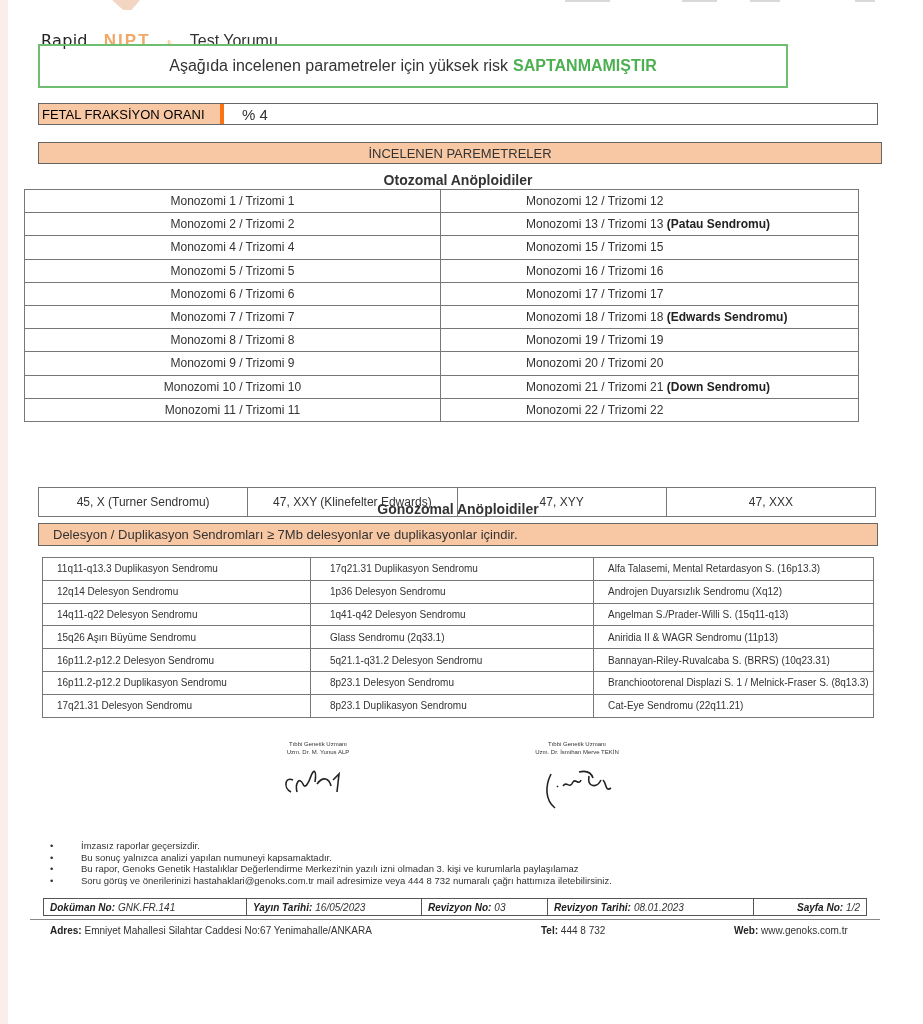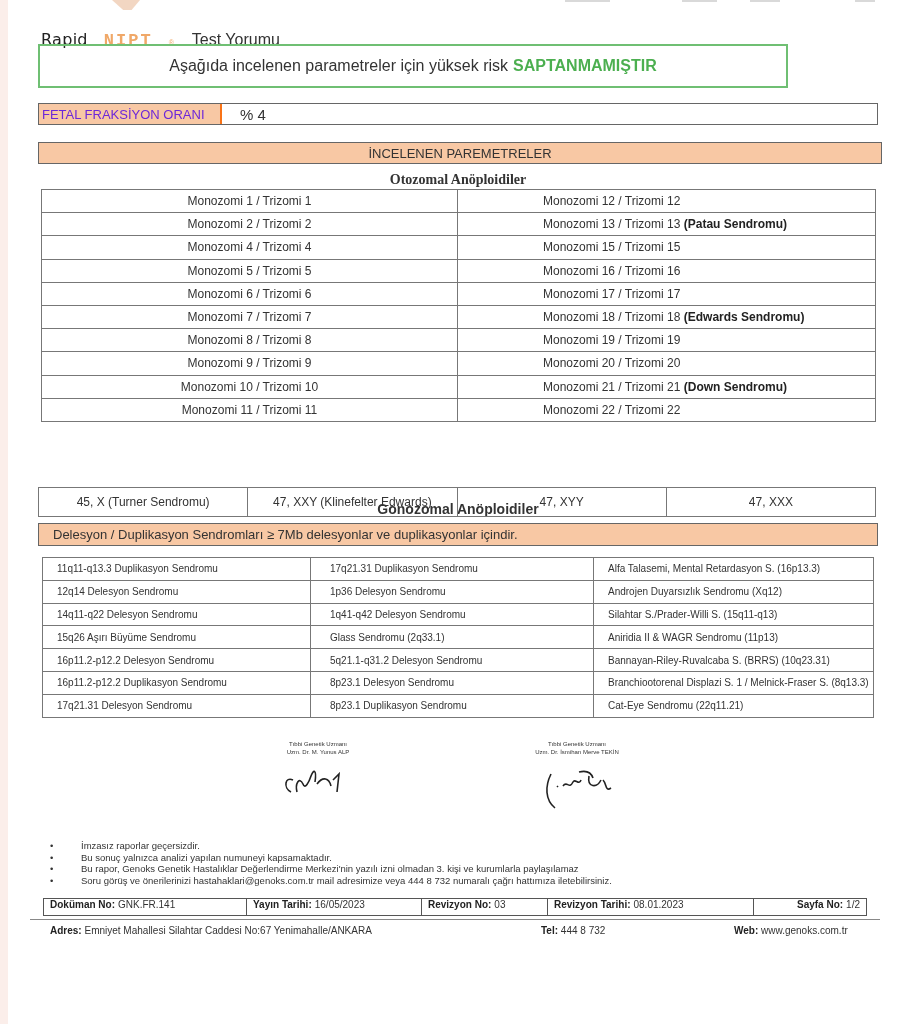--- a/index.html
+++ b/index.html
@@ -6,42 +6,42 @@
     body {
       width: 923px; height: 1024px; background: #ffffff; position: relative; overflow: hidden;
       font-family: "Liberation Sans", sans-serif; color: #333;
     }
     .left-edge { position: absolute; left: 0; top: 0; width: 8px; height: 1024px; background: #fbeeea; }
     .top-deco { position: absolute; left: 112px; top: 0; width: 28px; height: 10px; background: #e8b48f; opacity: .55; clip-path: polygon(0 0,100% 0,70% 100%,40% 100%); }
     .top-marks span { position: absolute; top: 0; height: 2px; background: #d9d9d9; }
 
     .header { position: absolute; left: 41px; top: 15px; display: flex; align-items: baseline; gap: 16px; }
     .logo-rapid { font-family: "DejaVu Sans", sans-serif; font-size: 16px; color: #222; letter-spacing: 0.3px; }
-    .logo-nipt { font-family: Liberation Mono, monospace; font-size: 17px; font-weight: bold; color: #f0a868; letter-spacing: 2px; margin-top: 16px; }
+    .logo-nipt { font-family: Liberation Sans, sans-serif; font-size: 17px; font-weight: bold; color: #f0a868; letter-spacing: 2px; margin-top: 16px; }
     .logo-reg { font-size: 7px; color: #f0a868; vertical-align: super; margin-right: 2px; }
     .header-title { font-size: 16px; color: #333; }
 
     .result-box { position: absolute; left: 38px; top: 44px; width: 750px; height: 44px; border: 2px solid #6fbf73; box-sizing: border-box;
       display: flex; align-items: center; justify-content: center; font-size: 16px; color: #333; }
     .result-box .green { color: #4caf50; font-weight: bold; margin-left: 5px; }
 
     .ff-row { position: absolute; left: 38px; top: 103px; width: 840px; height: 22px; border: 1px solid #666; box-sizing: border-box; display: flex; }
-    .ff-label { width: 178px; background: #f8c8a4; border-right: 2px solid #f97316; font-size: 13px; display: flex; align-items: center; padding-left: 3px; color: #6d28d9; }
+    .ff-label { width: 178px; background: #f8c8a4; border-right: 4px solid #f97316; font-size: 13px; display: flex; align-items: center; padding-left: 3px; color: #000000; }
     .ff-value { padding-left: 18px; font-size: 15px; display: flex; align-items: center; color: #333; }
 
     .section-bar { position: absolute; left: 38px; background: #f8c8a4; border: 1px solid #666; box-sizing: border-box; font-size: 13px; color: #333;
       display: flex; align-items: center; }
     .param-bar { top: 142px; width: 844px; height: 22px; justify-content: center; }
     .del-bar { top: 523px; width: 840px; height: 23px; padding-left: 14px; }
 
     .subtitle { position: absolute; left: 38px; width: 840px; text-align: center; font-weight: bold; font-size: 14px; color: #333; }
-    .sub-oto { top: 172px; font-family: Liberation Serif, serif; }
+    .sub-oto { top: 172px; }
     .sub-gono { top: 465px; margin-top: 36px; }
 
-    .oto-table { position: absolute; left: 41px; top: 189px; width: 835px; border-collapse: collapse; }
+    .oto-table { position: absolute; left: 24px; top: 189px; width: 835px; border-collapse: collapse; }
     .oto-table td { border: 1px solid #777; height: 23.2px; font-size: 12px; color: #333; padding: 0; box-sizing: border-box; }
     .oto-table td.lc { width: 416px; text-align: center; }
     .oto-table td.rc { padding-left: 85px; }
     .oto-table b { color: #222; }
 
     .gono-table { position: absolute; left: 38px; top: 487px; width: 838px; border-collapse: collapse; }
     .gono-table td { border: 1px solid #777; height: 26px; font-size: 12px; text-align: center; color: #333; width: 25%; }
 
     .del-table { position: absolute; left: 42px; top: 557px; width: 832px; border-collapse: collapse; }
     .del-table td { border: 1px solid #777; height: 22.8px; font-size: 10px; color: #333; padding: 0 0 0 14px; box-sizing: border-box; }
@@ -51,21 +51,21 @@
     .sig { position: absolute; text-align: center; font-size: 6px; color: #333; line-height: 8px; }
     .sig1 { left: 258px; top: 740px; width: 120px; }
     .sig2 { left: 512px; top: 740px; width: 130px; }
     .sig svg { display: block; margin: 6px auto 0; }
 
     .notes { position: absolute; left: 50px; top: 840px; font-size: 9.5px; color: #333; line-height: 11.5px; list-style: none; margin: 0; padding: 0; }
     .notes li { display: flex; }
     .notes .bullet { width: 31px; }
 
     .doc-bar { position: absolute; left: 43px; top: 898px; width: 824px; height: 18px; border: 1px solid #555; box-sizing: border-box; display: flex; font-size: 10px; color: #333; }
-    .doc-bar > div { border-right: 1px solid #555; display: flex; align-items: flex-start; padding-left: 6px; box-sizing: border-box; }
+    .doc-bar > div { border-right: 1px solid #555; display: flex; align-items: center; padding-left: 6px; box-sizing: border-box; font-style: italic; }
     .doc-bar > div:last-child { border-right: none; justify-content: flex-end; padding-right: 6px; }
     .doc-bar b { margin-right: 3px; color: #222; }
     .rule { position: absolute; left: 30px; top: 919px; width: 850px; height: 1px; background: #888; }
 
     .footer { position: absolute; top: 925px; font-size: 10px; color: #333; }
     .footer b { color: #222; }
   </style>
 </head>
 <body>
 
@@ -164,21 +164,21 @@
         <td class="c3">Alfa Talasemi, Mental Retardasyon S. (16p13.3)</td>
       </tr>
       <tr>
         <td class="c1">12q14 Delesyon Sendromu</td>
         <td class="c2">1p36 Delesyon Sendromu</td>
         <td class="c3">Androjen Duyarsızlık Sendromu (Xq12)</td>
       </tr>
       <tr>
         <td class="c1">14q11-q22 Delesyon Sendromu</td>
         <td class="c2">1q41-q42 Delesyon Sendromu</td>
-        <td class="c3">Silahtar S./Prader-Willi S. (15q11-q13)</td>
+        <td class="c3">Angelman S./Prader-Willi S. (15q11-q13)</td>
       </tr>
       <tr>
         <td class="c1">15q26 Aşırı Büyüme Sendromu</td>
         <td class="c2">Glass Sendromu (2q33.1)</td>
         <td class="c3">Aniridia II &amp; WAGR Sendromu (11p13)</td>
       </tr>
       <tr>
         <td class="c1">16p11.2-p12.2 Delesyon Sendromu</td>
         <td class="c2">5q21.1-q31.2 Delesyon Sendromu</td>
         <td class="c3">Bannayan-Riley-Ruvalcaba S. (BRRS) (10q23.31)</td>

